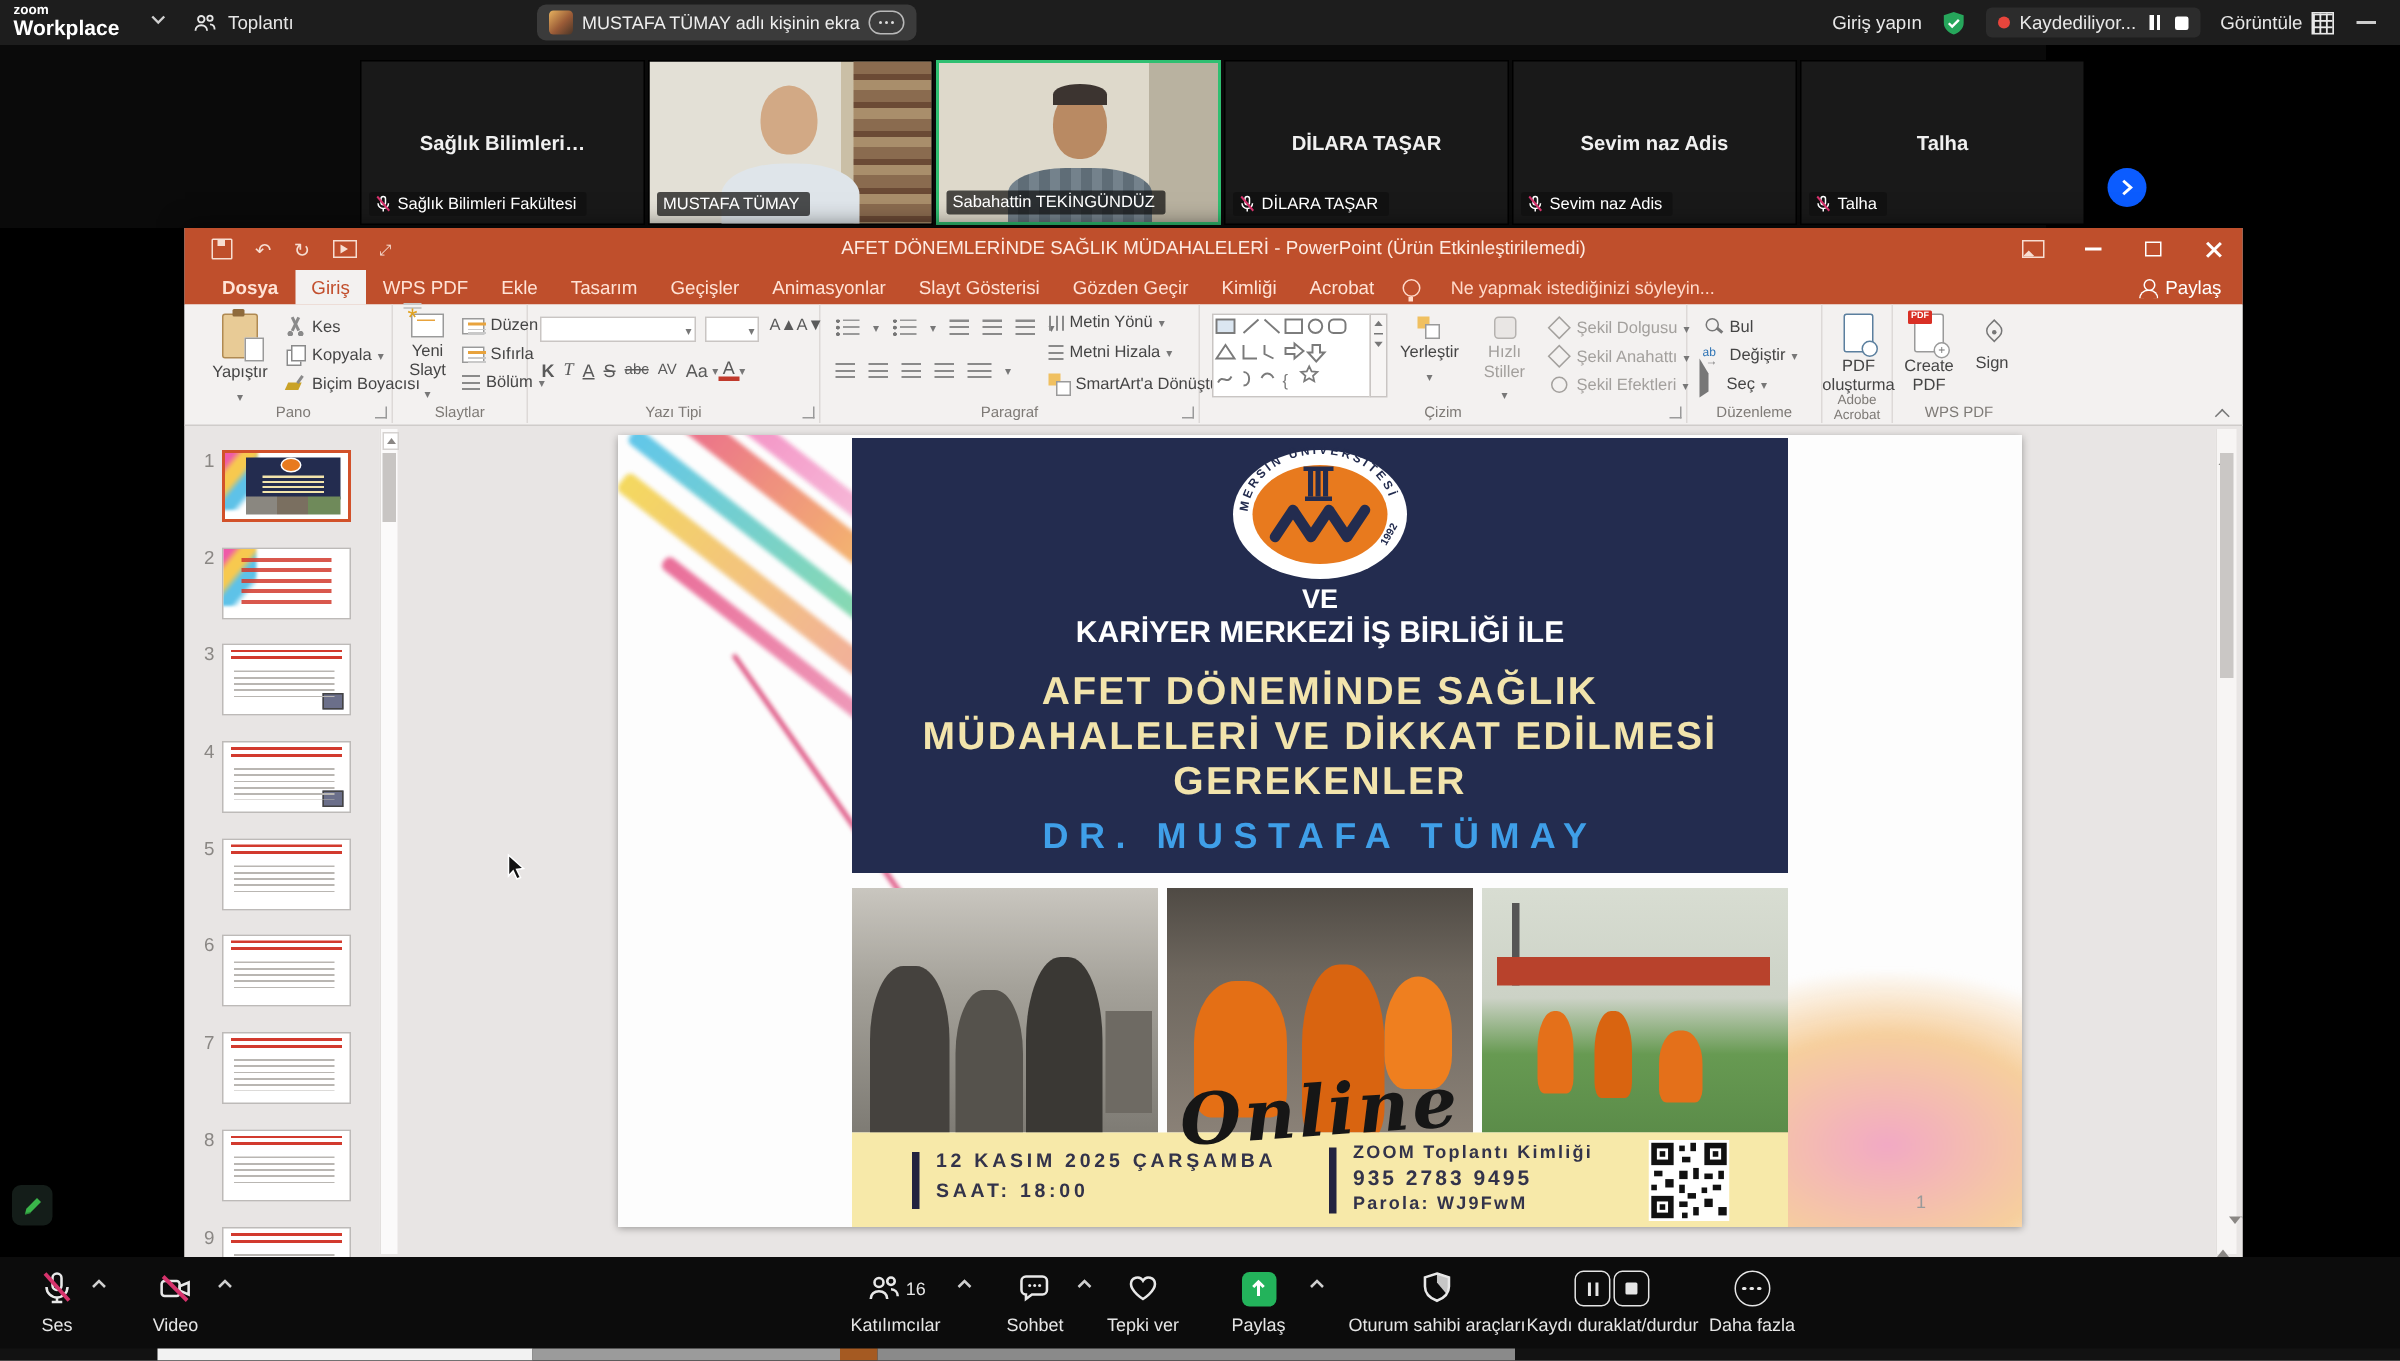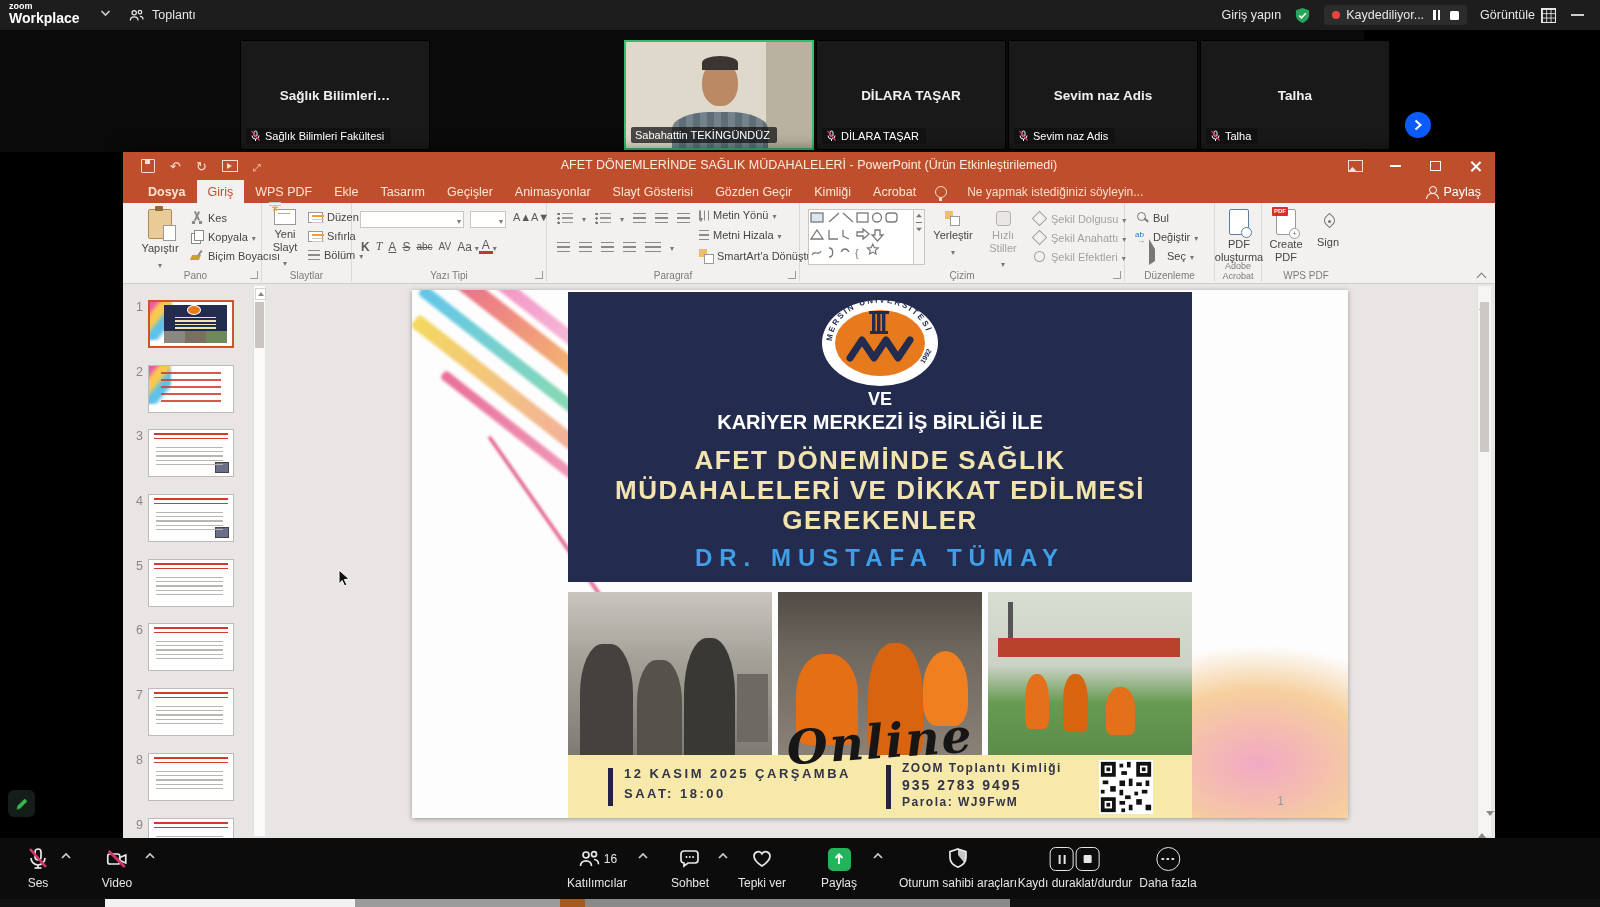--- a/index.html
+++ b/index.html
@@ -226,20 +226,29 @@
     <svg width="17" height="15" viewBox="0 0 22 19">
         <g stroke="#e5e5e5" stroke-width="1.6" fill="none">
           <circle cx="8" cy="6" r="2.8"></circle>
           <path d="M3 16c0-3 2.2-4.8 5-4.8S13 13 13 16"></path>
           <circle cx="15.5" cy="5.2" r="2.3"></circle>
           <path d="M15.5 10.5c2.5.1 4 1.8 4 4.3"></path>
         </g>
       </svg>
     <span>Toplantı</span>
   </div>
+  <div class="tab-share">
+    <span class="tab-thumb"></span>
+    <span>MUSTAFA TÜMAY adlı kişinin ekra</span>
+    <span class="ellipsis-pill">
+        <i></i>
+        <i></i>
+        <i></i>
+      </span>
+  </div>
   <div id="topbar-right">
     <span>Giriş yapın</span>
     <svg width="17" height="17" viewBox="0 0 18 18">
         <path d="M9 1l7 2.4v5.2c0 4.2-3 6.8-7 8.4-4-1.6-7-4.2-7-8.4V3.4z" fill="#26a65b"></path>
         <path d="M5.5 9l2.4 2.4L12.6 6.6" stroke="#fff" stroke-width="1.7" fill="none"></path>
       </svg>
     <div class="rec-pill">
       <span class="rec-dot"></span>
       <span>Kaydediliyor...</span>
       <span class="rec-pause">
@@ -263,20 +272,28 @@
       <svg width="11" height="12" viewBox="0 0 22 24">
           <g stroke="#fff" stroke-width="2" fill="none">
             <rect x="8" y="2" width="6" height="11" rx="3"></rect>
             <path d="M4 11a7 7 0 0 0 14 0"></path>
             <line x1="11" y1="18" x2="11" y2="22"></line>
           </g>
           <line x1="3" y1="2" x2="19" y2="21" stroke="#d6336c" stroke-width="2.6"></line>
         </svg>
       <span>Sağlık Bilimleri Fakültesi</span>
     </span>
+  </div>
+  <div class="tile ph1" style="left:432px">
+    <span class="books"></span>
+    <span class="head" style="position:absolute"></span>
+    <span class="shirt" style="position:absolute"></span>
+    <span class="nameplate">
+        <span>MUSTAFA TÜMAY</span>
+      </span>
   </div>
   <div class="tile ph2 active" style="left:624px">
     <span class="door" style="position:absolute"></span>
     <span class="head" style="position:absolute"></span>
     <span class="hair" style="position:absolute"></span>
     <span class="shirt" style="position:absolute"></span>
     <span class="nameplate">
         <span>Sabahattin TEKİNGÜNDÜZ</span>
       </span>
   </div>
@@ -548,21 +565,21 @@
     <div class="group" style="left:1002px;width:90px">
       <div class="rrow" style="left:10px;top:8px">
           <span class="ic ic-find"></span>
           <span>Bul</span>
         </div>
       <div class="rrow" style="left:10px;top:27px">
           <span class="ic ic-repl"></span>
           <span>Değiştir</span>
           <span class="dd"></span>
         </div>
-      <div class="rrow" style="left:24px;top:46px">
+      <div class="rrow" style="left:8px;top:46px">
           <span class="ic"><span class="ic-cursor"></span></span>
           <span>Seç</span>
           <span class="dd"></span>
         </div>
       <span class="group-label">Düzenleme</span>
     </div>
 
     <div class="group" style="left:1092px;width:47px">
       <div class="bigbtn" style="left:4px;top:6px;width:40px">
         <span class="ic-pdfdoc"></span>

